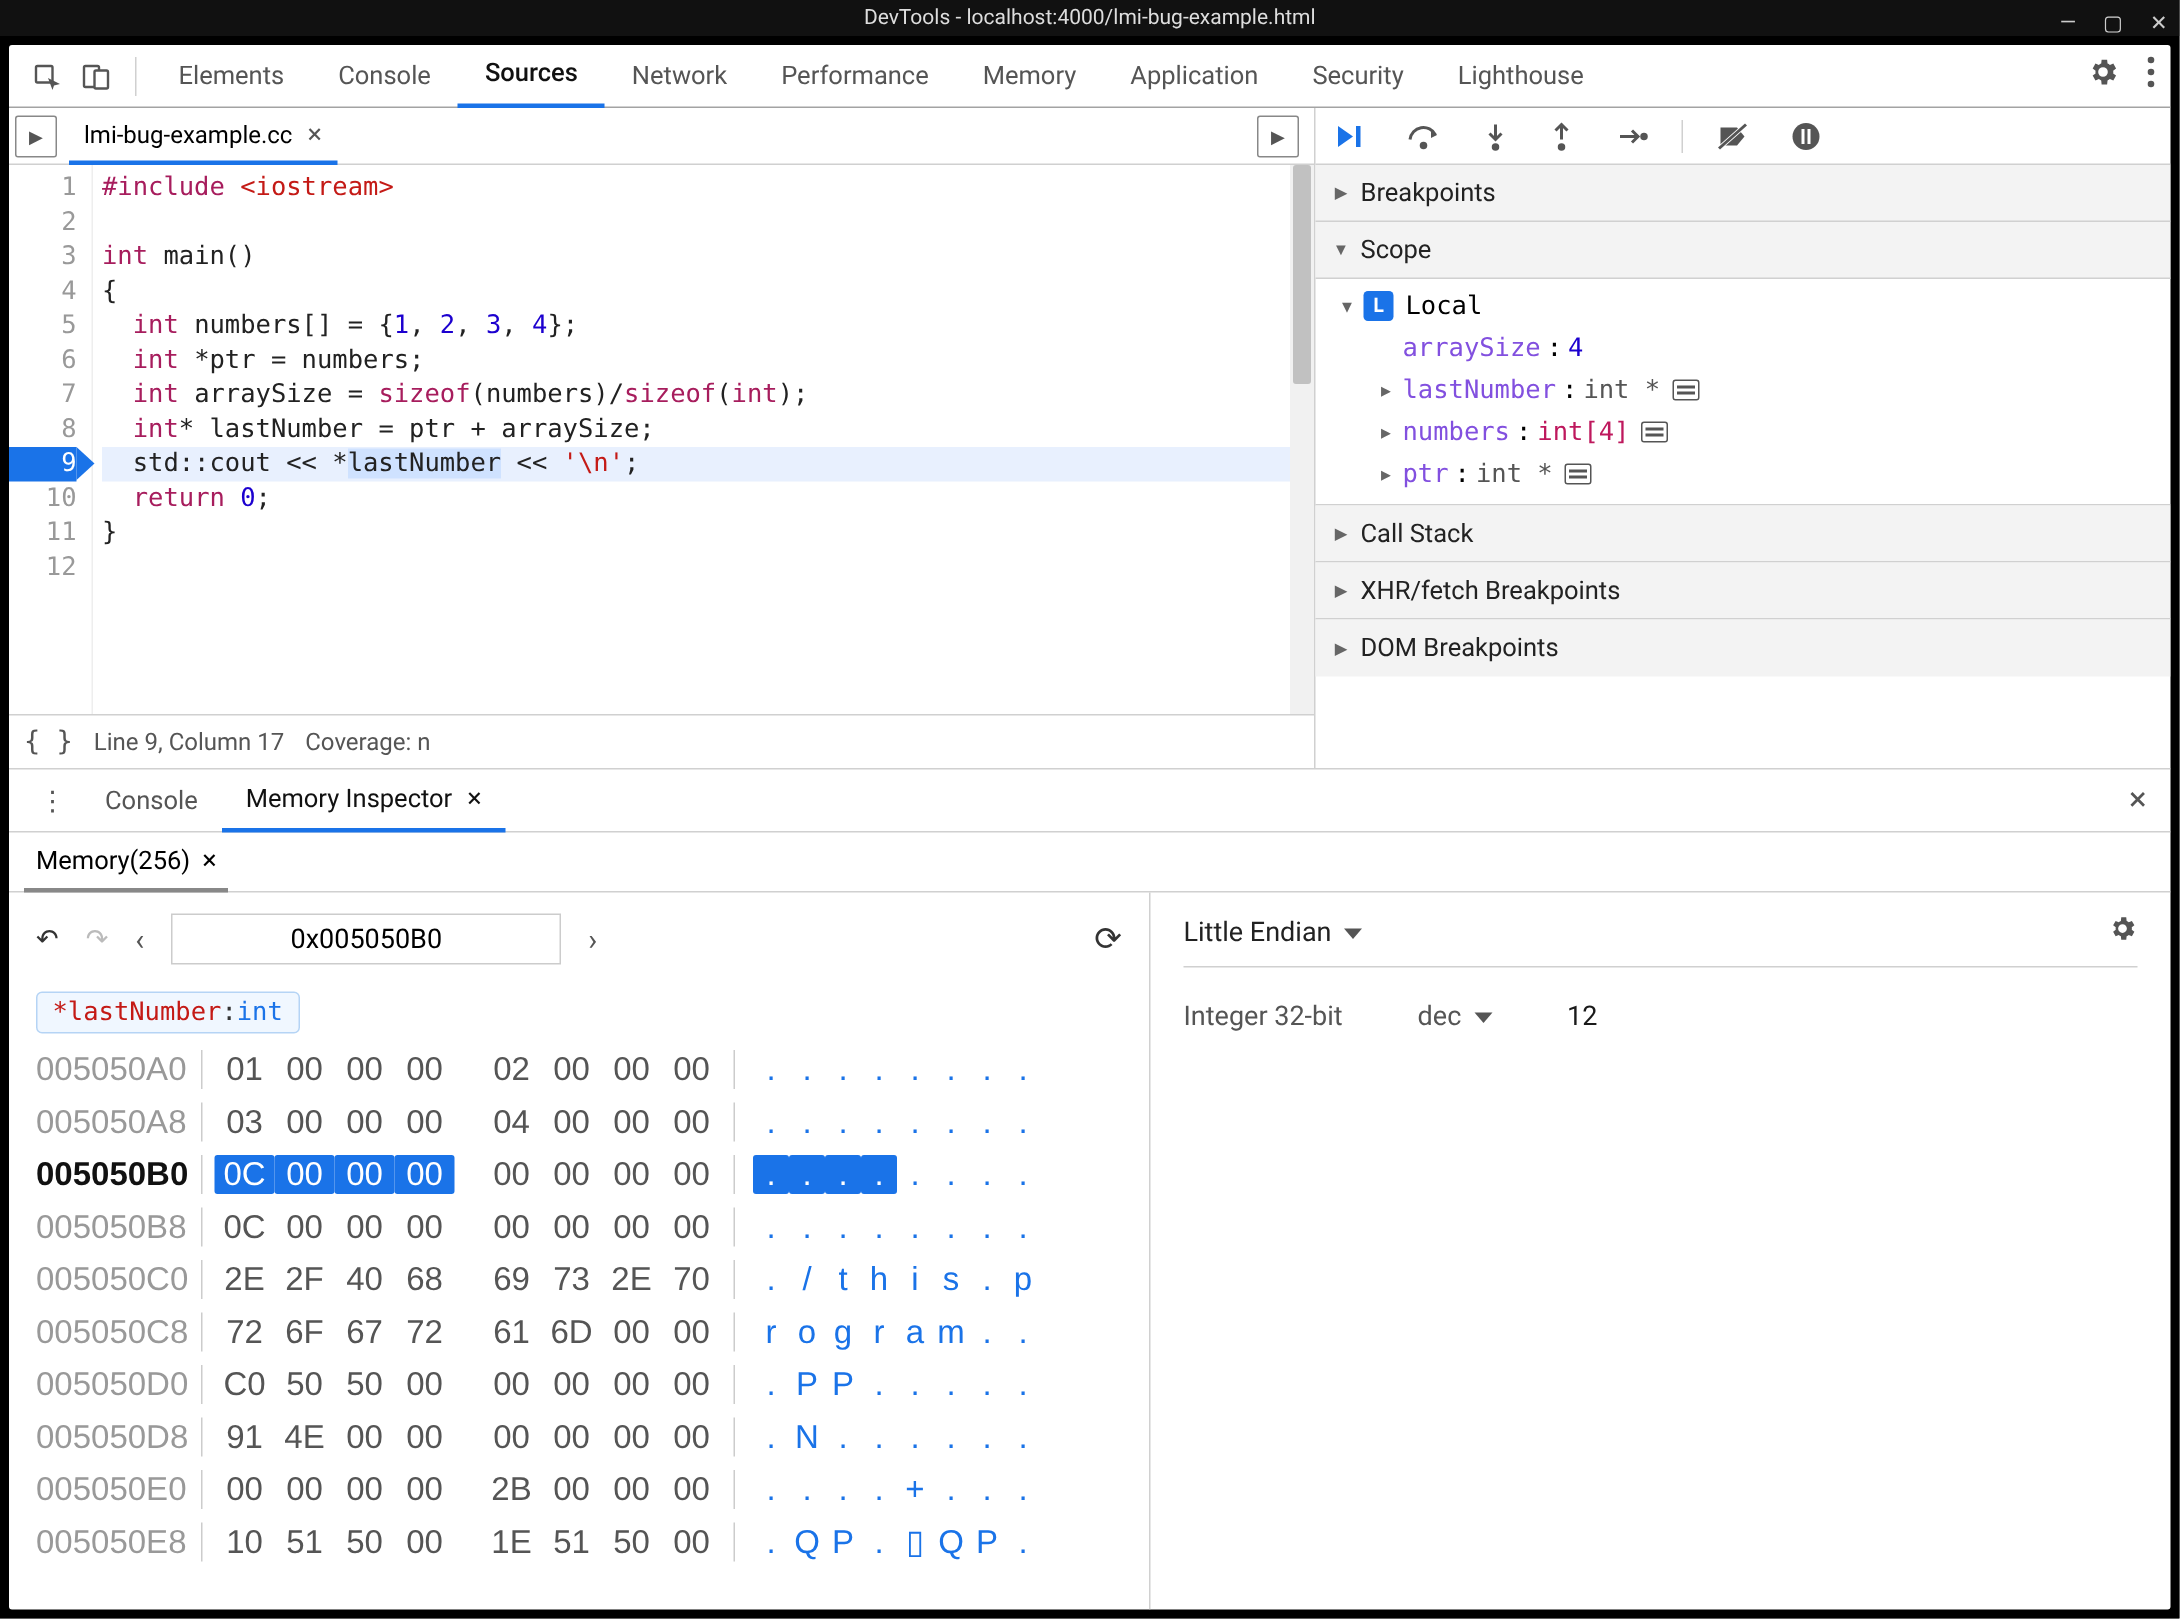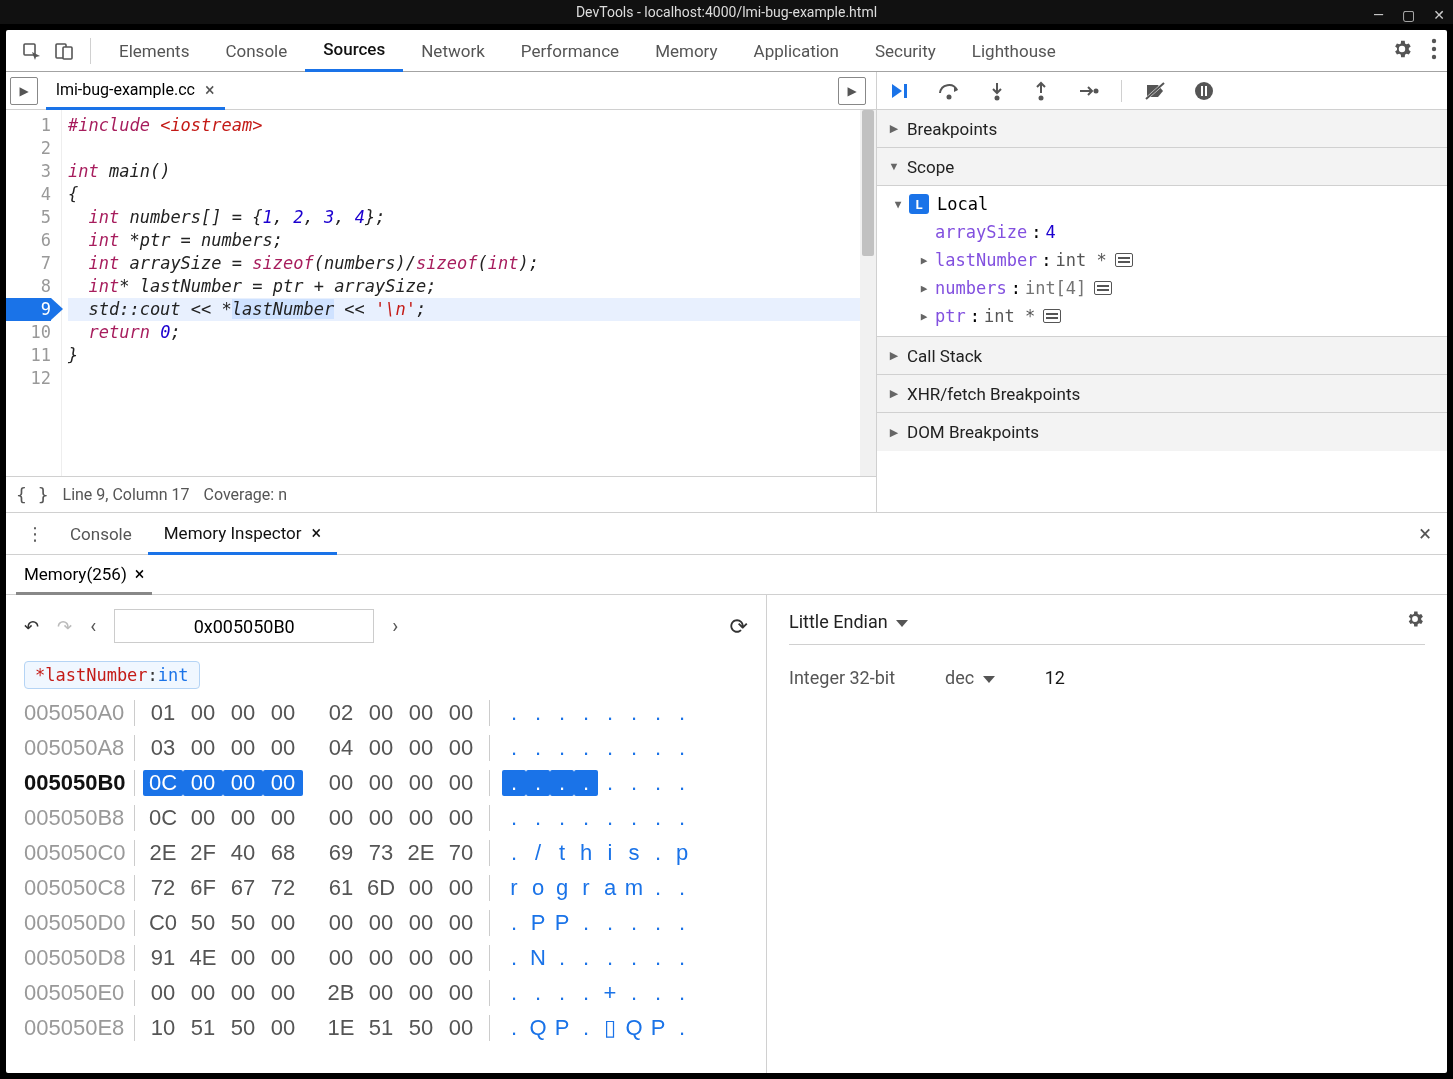--- a/index.html
+++ b/index.html
@@ -18,21 +18,21 @@
 .sources-panel { display: flex; flex: 1; min-height: 0; border-bottom: 1px solid #d0d0d0; }
 .sources-left { flex: 1; display: flex; flex-direction: column; min-width: 0; border-right: 1px solid #d0d0d0; }
 .file-tabs { height: 38px; border-bottom: 1px solid #d0d0d0; display: flex; align-items: center; padding: 0 4px; gap: 8px; font-size: 16px; }
 .file-tabs .play-icon { width: 28px; height: 28px; border: 1px solid #888; border-radius: 2px; display: flex; align-items: center; justify-content: center; color: #555; font-size: 12px; }
 .file-tab { height: 38px; display: flex; align-items: center; gap: 10px; padding: 0 10px; border-bottom: 3px solid #1a73e8; margin-bottom: -1px; }
 .file-tab .close { color: #555; font-size: 18px; }
 .file-tabs .right-play { margin-left: auto; margin-right: 6px; }
 
 .code-area { flex: 1; display: flex; position: relative; font-family: "Consolas","Menlo",monospace; font-size: 17px; line-height: 23px; overflow: hidden; }
 .gutter { width: 56px; text-align: right; color: #999; padding: 4px 10px 4px 0; border-right: 1px solid #eee; position: relative; }
-.code { flex: 1; padding: 4px 0 4px 6px; white-space: pre; color: #222; position: relative; font-style: italic; }
+.code { flex: 1; padding: 4px 0 4px 6px; white-space: pre; color: #222; position: relative; }
 .code .kw { color: #a71d5d; }
 .code .inc { color: #c41a16; }
 .code .num { color: #1c00cf; }
 .code .str { color: #c41a16; }
 .line { height: 23px; }
 .gutter .line.curline { background: #1a73e8; color: #fff; position: relative; }
 .gutter .line.curline::after { content: ""; position: absolute; right: -12px; top: 0; width: 0; height: 0; border-top: 11.5px solid transparent; border-bottom: 11.5px solid transparent; border-left: 12px solid #1a73e8; }
 .code .line.curline { background: #e8f0fe; }
 .code .hl { background: #cfe2ff; }
 .code-scrollbar-track { position: absolute; right: 0; top: 0; width: 16px; height: 100%; background: #f1f1f1; }
@@ -269,21 +269,21 @@
                 <span class="tri">▶</span>
                 <span class="var-name">lastNumber</span>
                 <span>: </span>
                 <span class="var-val" style="color:#555">int *</span>
                 <span class="mem-icon"></span>
               </div>
               <div class="scope-row" style="padding-left: 40px;">
                 <span class="tri">▶</span>
                 <span class="var-name">numbers</span>
                 <span>: </span>
-                <span class="var-val" style="color:#737373">int[4]</span>
+                <span class="var-val" style="color:#be185d">int[4]</span>
                 <span class="mem-icon"></span>
               </div>
               <div class="scope-row" style="padding-left: 40px;">
                 <span class="tri">▶</span>
                 <span class="var-name">ptr</span>
                 <span>: </span>
                 <span class="var-val" style="color:#555">int *</span>
                 <span class="mem-icon"></span>
               </div>
             </div>

